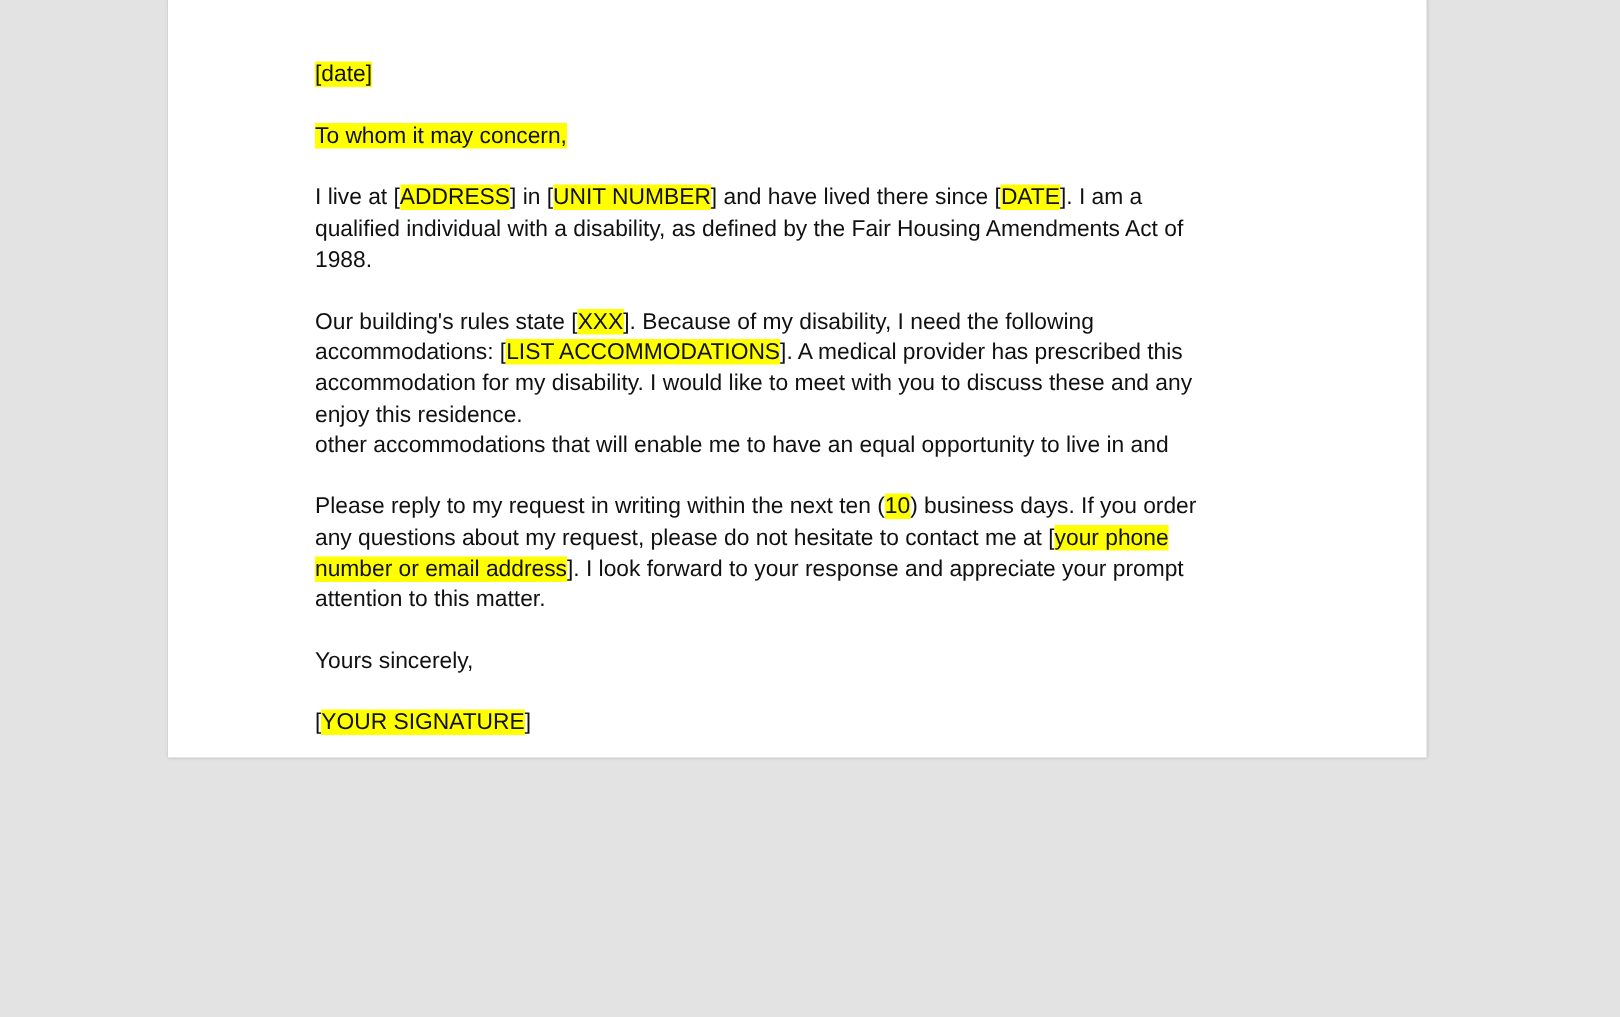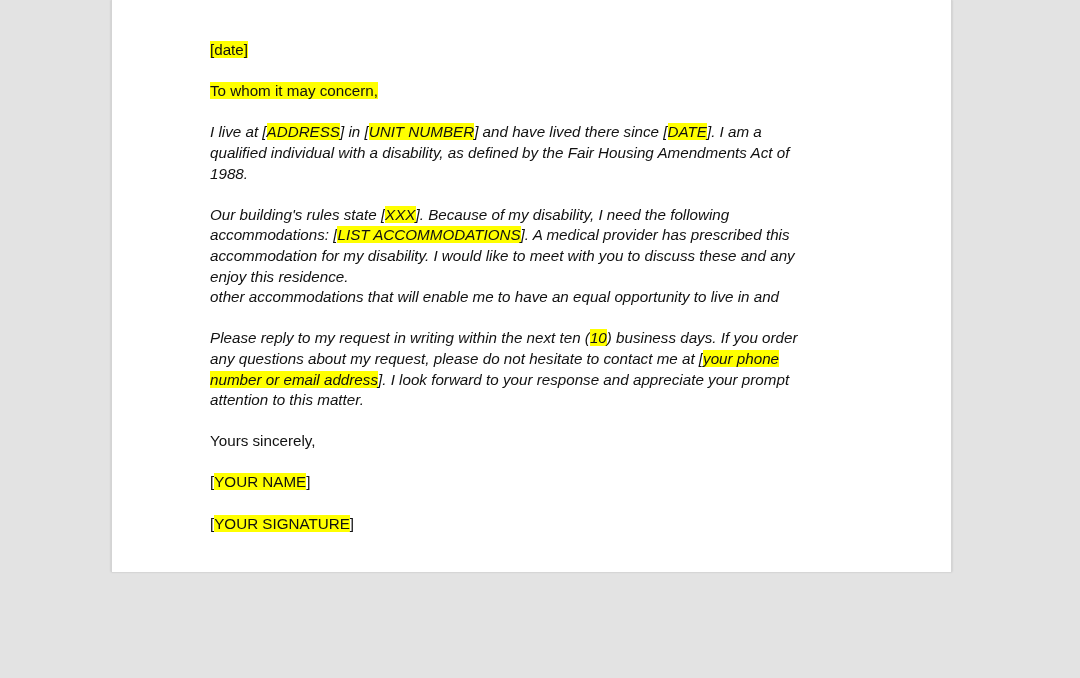--- a/index.html
+++ b/index.html
@@ -12,41 +12,41 @@
       background: #e3e3e3;
       position: relative;
       overflow: hidden;
       font-family: "Liberation Sans", sans-serif;
     }
     .page {
       position: absolute;
       left: 111px;
       top: 0;
       width: 841px;
-      height: 572px;
+      height: 505px;
       background: #ffffff;
       box-shadow: 0 0 2px rgba(0,0,0,0.18);
       border-left: 1px solid #d4d4d4;
       border-right: 1px solid #d4d4d4;
       box-sizing: border-box;
     }
     .content {
       position: absolute;
       left: 98px;
       top: 40px;
       width: 660px;
       color: #111111;
       font-size: 15.2px;
       line-height: 20.6px;
     }
     .para {
       margin: 0 0 20.6px 0;
       white-space: nowrap;
     }
-    .line { display: block; font-style: italic; }
+    .line { display: block; }
     .hl { background: #ffff00; }
     .grammar {
       text-decoration: underline dotted #3b5bcc;
       text-decoration-thickness: 1.5px;
       text-underline-offset: 3px;
     }
   </style>
 </head>
 <body>
 
@@ -82,22 +82,19 @@
       <span class="line"><span>Please reply to my request in writing within the next ten (</span><span class="hl">10</span><span>) business days. If you order</span></span>
       <span class="line"><span>any questions about my request, please do not hesitate to contact me at [</span><span class="hl">your phone</span></span>
       <span class="line"><span class="hl">number or email address</span><span>]. I look forward to your response and appreciate your prompt</span></span>
       <span class="line">attention to this matter.</span>
     </p>
 
     <p class="para">
       <span>Yours sincerely,</span>
     </p>
 
-    <p class="para">
-      <span>[</span><span class="hl">YOUR NAME</span><span>]</span>
-    </p>
 
     <p class="para">
       <span>[</span><span class="hl">YOUR SIGNATURE</span><span>]</span>
     </p>
 
   </div>
 </div>
 
 </body></html>

